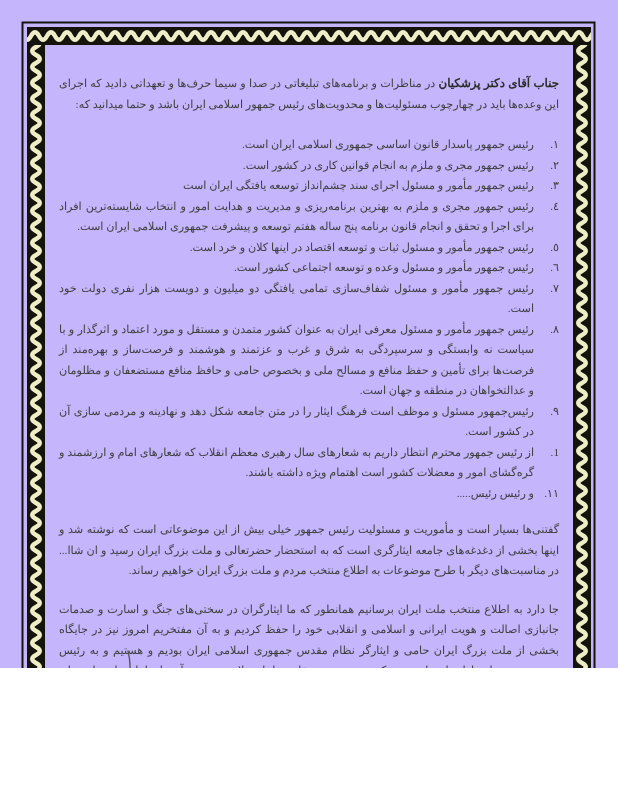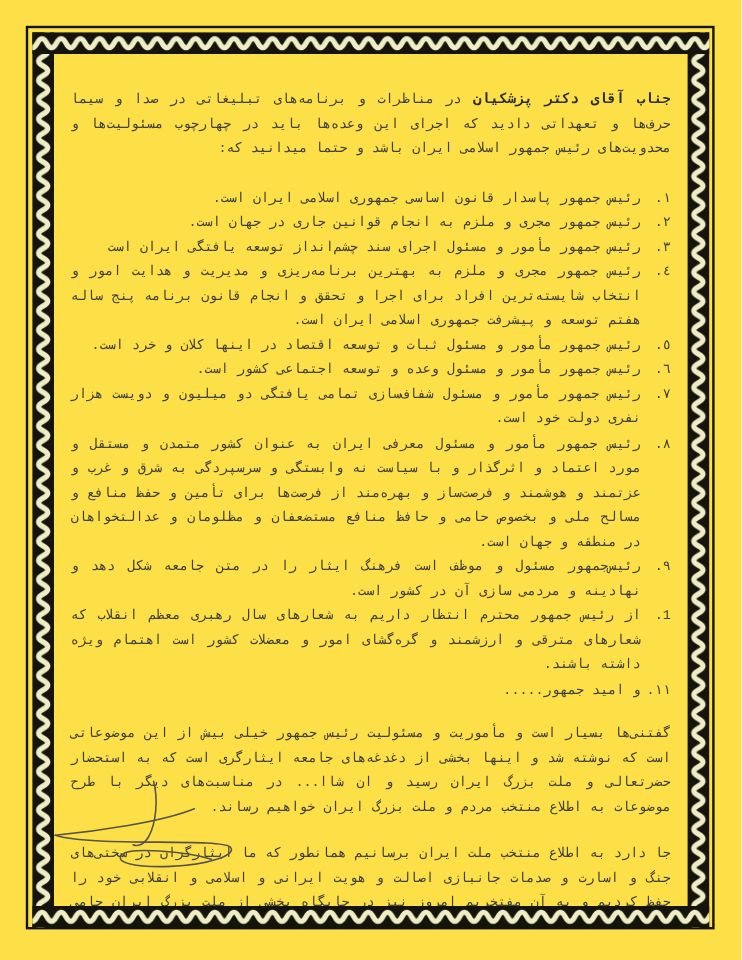--- a/index.html
+++ b/index.html
@@ -1,18 +1,18 @@
 <!DOCTYPE html>
 <html lang="fa"><head>
 <meta charset="utf-8">
 <style>
   html,body{margin:0;padding:0;background:#ffffff;}
   .page{
-    position:relative;width:618px;height:800px;background:#fde047;
-    font-family:Liberation Mono, monospace;overflow:hidden;
+    position:relative;width:618px;height:668px;background:#c4b5fd;
+    font-family:Liberation Serif, serif;overflow:hidden;
   }
   .frame-svg{position:absolute;left:0;top:0;pointer-events:none;}
   .content{
     position:absolute;left:45px;top:45px;width:528px;height:710px;
     box-sizing:border-box;padding:28px 14px 0 14px;
     direction:rtl;unicode-bidi:embed;
     color:#3f3f3d;font-size:11.2px;line-height:20.5px;
     text-align:justify;overflow:hidden;
   }
   .opening{margin:0 0 20px 0;}
@@ -59,21 +59,21 @@
 
     <p class="opening"><span class="salutation">جناب آقای دکتر پزشکیان</span><span> در مناظرات و برنامه‌های تبلیغاتی در صدا و سیما حرف‌ها و تعهداتی دادید که اجرای این وعده‌ها باید در چهارچوب مسئولیت‌ها و محدویت‌های رئیس جمهور اسلامی ایران باشد و حتما میدانید که:</span></p>
 
     <div class="duties">
       <div class="duty">
         <span class="duty-num">۱.</span>
         <div class="duty-text">رئیس جمهور پاسدار قانون اساسی جمهوری اسلامی ایران است.</div>
       </div>
       <div class="duty">
         <span class="duty-num">۲.</span>
-        <div class="duty-text">رئیس جمهور مجری و ملزم به انجام قوانین جاری در جهان است.</div>
+        <div class="duty-text">رئیس جمهور مجری و ملزم به انجام قوانین کاری در کشور است.</div>
       </div>
       <div class="duty">
         <span class="duty-num">۳.</span>
         <div class="duty-text">رئیس جمهور مأمور و مسئول اجرای سند چشم‌انداز توسعه یافتگی ایران است</div>
       </div>
       <div class="duty">
         <span class="duty-num">٤.</span>
         <div class="duty-text">رئیس جمهور مجری و ملزم به بهترین برنامه‌ریزی و مدیریت و هدایت امور و انتخاب شایسته‌ترین افراد برای اجرا و تحقق و انجام قانون برنامه پنج ساله هفتم توسعه و پیشرفت جمهوری اسلامی ایران است.</div>
       </div>
       <div class="duty">
@@ -91,25 +91,25 @@
       <div class="duty">
         <span class="duty-num">۸.</span>
         <div class="duty-text">رئیس جمهور مأمور و مسئول معرفی ایران به عنوان کشور متمدن و مستقل و مورد اعتماد و اثرگذار و با سیاست نه وابستگی و سرسپردگی به شرق و غرب و عزتمند و هوشمند و فرصت‌ساز و بهره‌مند از فرصت‌ها برای تأمین و حفظ منافع و مسالح ملی و بخصوص حامی و حافظ منافع مستضعفان و مظلومان و عدالتخواهان در منطقه و جهان است.</div>
       </div>
       <div class="duty">
         <span class="duty-num">۹.</span>
         <div class="duty-text">رئیس‌جمهور مسئول و موظف است فرهنگ ایثار را در متن جامعه شکل دهد و نهادینه و مردمی سازی آن در کشور است.</div>
       </div>
       <div class="duty">
         <span class="duty-num">1.</span>
-        <div class="duty-text">از رئیس جمهور محترم انتظار داریم به شعارهای سال رهبری معظم انقلاب که شعارهای مترقی و ارزشمند و گره‌گشای امور و معضلات کشور است اهتمام ویژه داشته باشند.</div>
+        <div class="duty-text">از رئیس جمهور محترم انتظار داریم به شعارهای سال رهبری معظم انقلاب که شعارهای امام و ارزشمند و گره‌گشای امور و معضلات کشور است اهتمام ویژه داشته باشند.</div>
       </div>
       <div class="duty">
         <span class="duty-num">۱۱.</span>
-        <div class="duty-text">و امید جمهور.....</div>
+        <div class="duty-text">و رئیس رئیس.....</div>
       </div>
     </div>
 
     <p class="para">گفتنی‌ها بسیار است و مأموریت و مسئولیت رئیس جمهور خیلی بیش از این موضوعاتی است که نوشته شد و اینها بخشی از دغدغه‌های جامعه ایثارگری است که به استحضار حضرتعالی و ملت بزرگ ایران رسید و ان شاا... در مناسبت‌های دیگر با طرح موضوعات به اطلاع منتخب مردم و ملت بزرگ ایران خواهیم رساند.</p>
     <p class="para">جا دارد به اطلاع منتخب ملت ایران برسانیم همانطور که ما ایثارگران در سختی‌های جنگ و اسارت و صدمات جانبازی اصالت و هویت ایرانی و اسلامی و انقلابی خود را حفظ کردیم و به آن مفتخریم امروز نیز در جایگاه بخشی از ملت بزرگ ایران حامی و ایثارگر نظام مقدس جمهوری اسلامی ایران بودیم و هستیم و به رئیس جمهور محترم این اطمینان را میدهیم که تحت رهبری مقام عظمای ولایت حضرت آیت ا... امام خامنه ای برای تحقق سیاست‌های اجرایی و راهبردی دولت در حوزه معیشت، اقتصاد و رفع بی‌کاری بمنظور پیشبرد اهداف کلان دولت در حوزه سیاست خارجی در کنار رئیس جمهور منتخب ملت بزرگ ایران خواهیم بود تا همچون دولت شهید رئیسی امید و باور در جامعه حاکم گردد.</p>
 
   </div>
 
   <svg class="sig-scribble" width="185" height="95" viewBox="0 0 185 95" aria-hidden="true">
     <g fill="none" stroke="#55534e" stroke-width="1.3" stroke-linecap="round">

